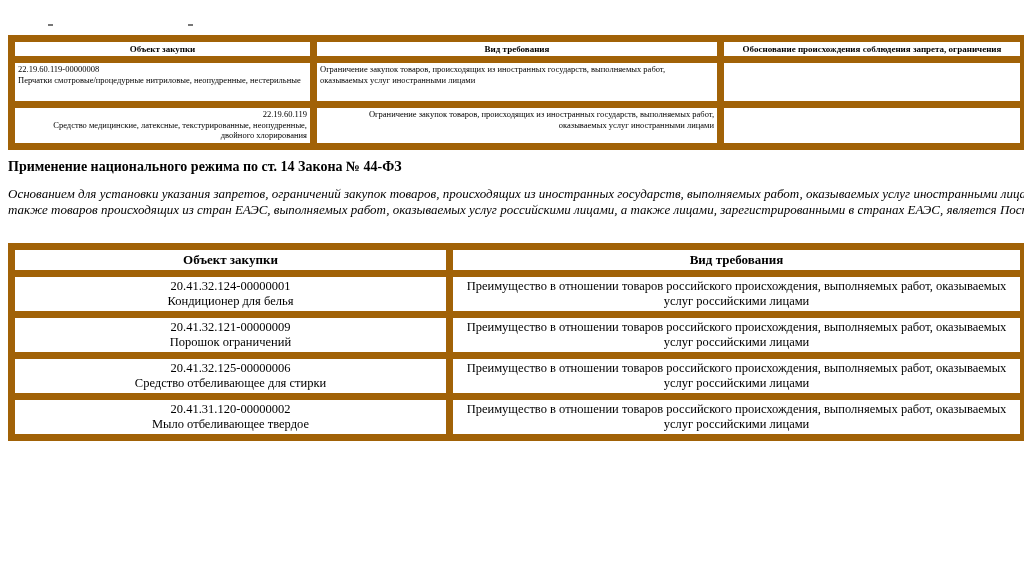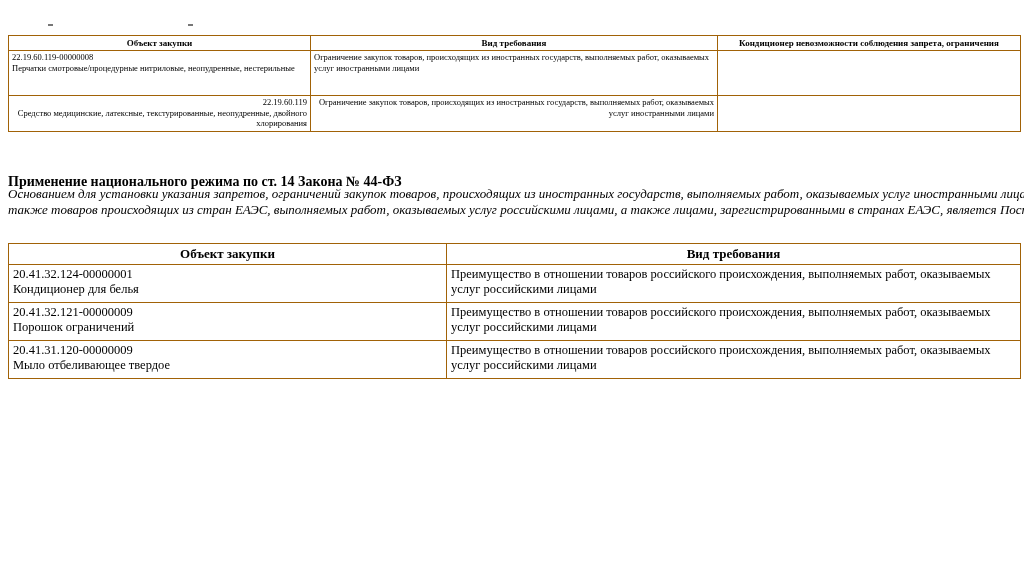--- a/index.html
+++ b/index.html
@@ -30,21 +30,21 @@
   .frag-2 { left: 188px; }
 
   table {
     position: absolute;
     left: 8px;
     border-collapse: collapse;
     table-layout: fixed;
     width: 1012px;
   }
   td, th {
-    border: 1px solid #a16207;
+    border: 7px solid #a16207;
     vertical-align: top;
     overflow: hidden;
   }
 
   
   .t1 { top: 35px; font-size: 8.5px; line-height: 10.5px; }
   .t1 th {
     font-size: 9px;
     font-weight: bold;
     text-align: center;
@@ -57,21 +57,20 @@
   .t1 tr.row-b { height: 36px; text-align: right; }
 
   
   .section-heading {
     position: absolute;
     left: 8px;
     top: 159px;
     font-size: 14px;
     font-weight: bold;
     white-space: nowrap;
-    margin-top: 15px;
   }
   .intro-para {
     position: absolute;
     left: 8px;
     top: 186px;
     width: 1016px;
     font-style: italic;
     font-size: 13px;
     line-height: 15.5px;
   }
@@ -83,42 +82,42 @@
   
   .t2 { top: 243px; font-size: 12.5px; line-height: 14.5px; }
   .t2 th {
     font-size: 13px;
     font-weight: bold;
     text-align: center;
     vertical-align: middle;
     height: 18px;
     padding: 1px 2px;
   }
-  .t2 td { padding: 2px 4px 3px 4px; }
+  .t2 td { padding: 2px 4px 3px 4px; text-align: center; }
   .t2 tbody tr { height: 38px; }
 </style>
 </head>
 <body>
 
 <div class="page">
 
   <div class="frag frag-1"></div>
   <div class="frag frag-2"></div>
 
   <table class="t1">
     <colgroup>
       <col style="width:302px">
       <col style="width:407px">
       <col style="width:303px">
     </colgroup>
     <thead>
       <tr>
         <th>Объект закупки</th>
         <th>Вид требования</th>
-        <th>Кондиционер невозможности соблюдения запрета, ограничения</th>
+        <th>Обоснование происхождения соблюдения запрета, ограничения</th>
       </tr>
     </thead>
     <tbody>
       <tr class="row-a">
         <td>
           <div>22.19.60.119-00000008</div>
           <div>Перчатки смотровые/процедурные нитриловые, неопудренные, нестерильные</div>
         </td>
         <td>Ограничение закупок товаров, происходящих из иностранных государств, выполняемых работ, оказываемых услуг иностранными лицами</td>
         <td></td>
@@ -162,21 +161,28 @@
       </tr>
       <tr>
         <td>
           <div>20.41.32.121-00000009</div>
           <div>Порошок ограничений</div>
         </td>
         <td>Преимущество в отношении товаров российского происхождения, выполняемых работ, оказываемых услуг российскими лицами</td>
       </tr>
       <tr>
         <td>
-          <div>20.41.31.120-00000009</div>
+          <div>20.41.32.125-00000006</div>
+          <div>Средство отбеливающее для стирки</div>
+        </td>
+        <td>Преимущество в отношении товаров российского происхождения, выполняемых работ, оказываемых услуг российскими лицами</td>
+      </tr>
+      <tr>
+        <td>
+          <div>20.41.31.120-00000002</div>
           <div>Мыло отбеливающее твердое</div>
         </td>
         <td>Преимущество в отношении товаров российского происхождения, выполняемых работ, оказываемых услуг российскими лицами</td>
       </tr>
     </tbody>
   </table>
 
 </div>
 
 </body></html>

